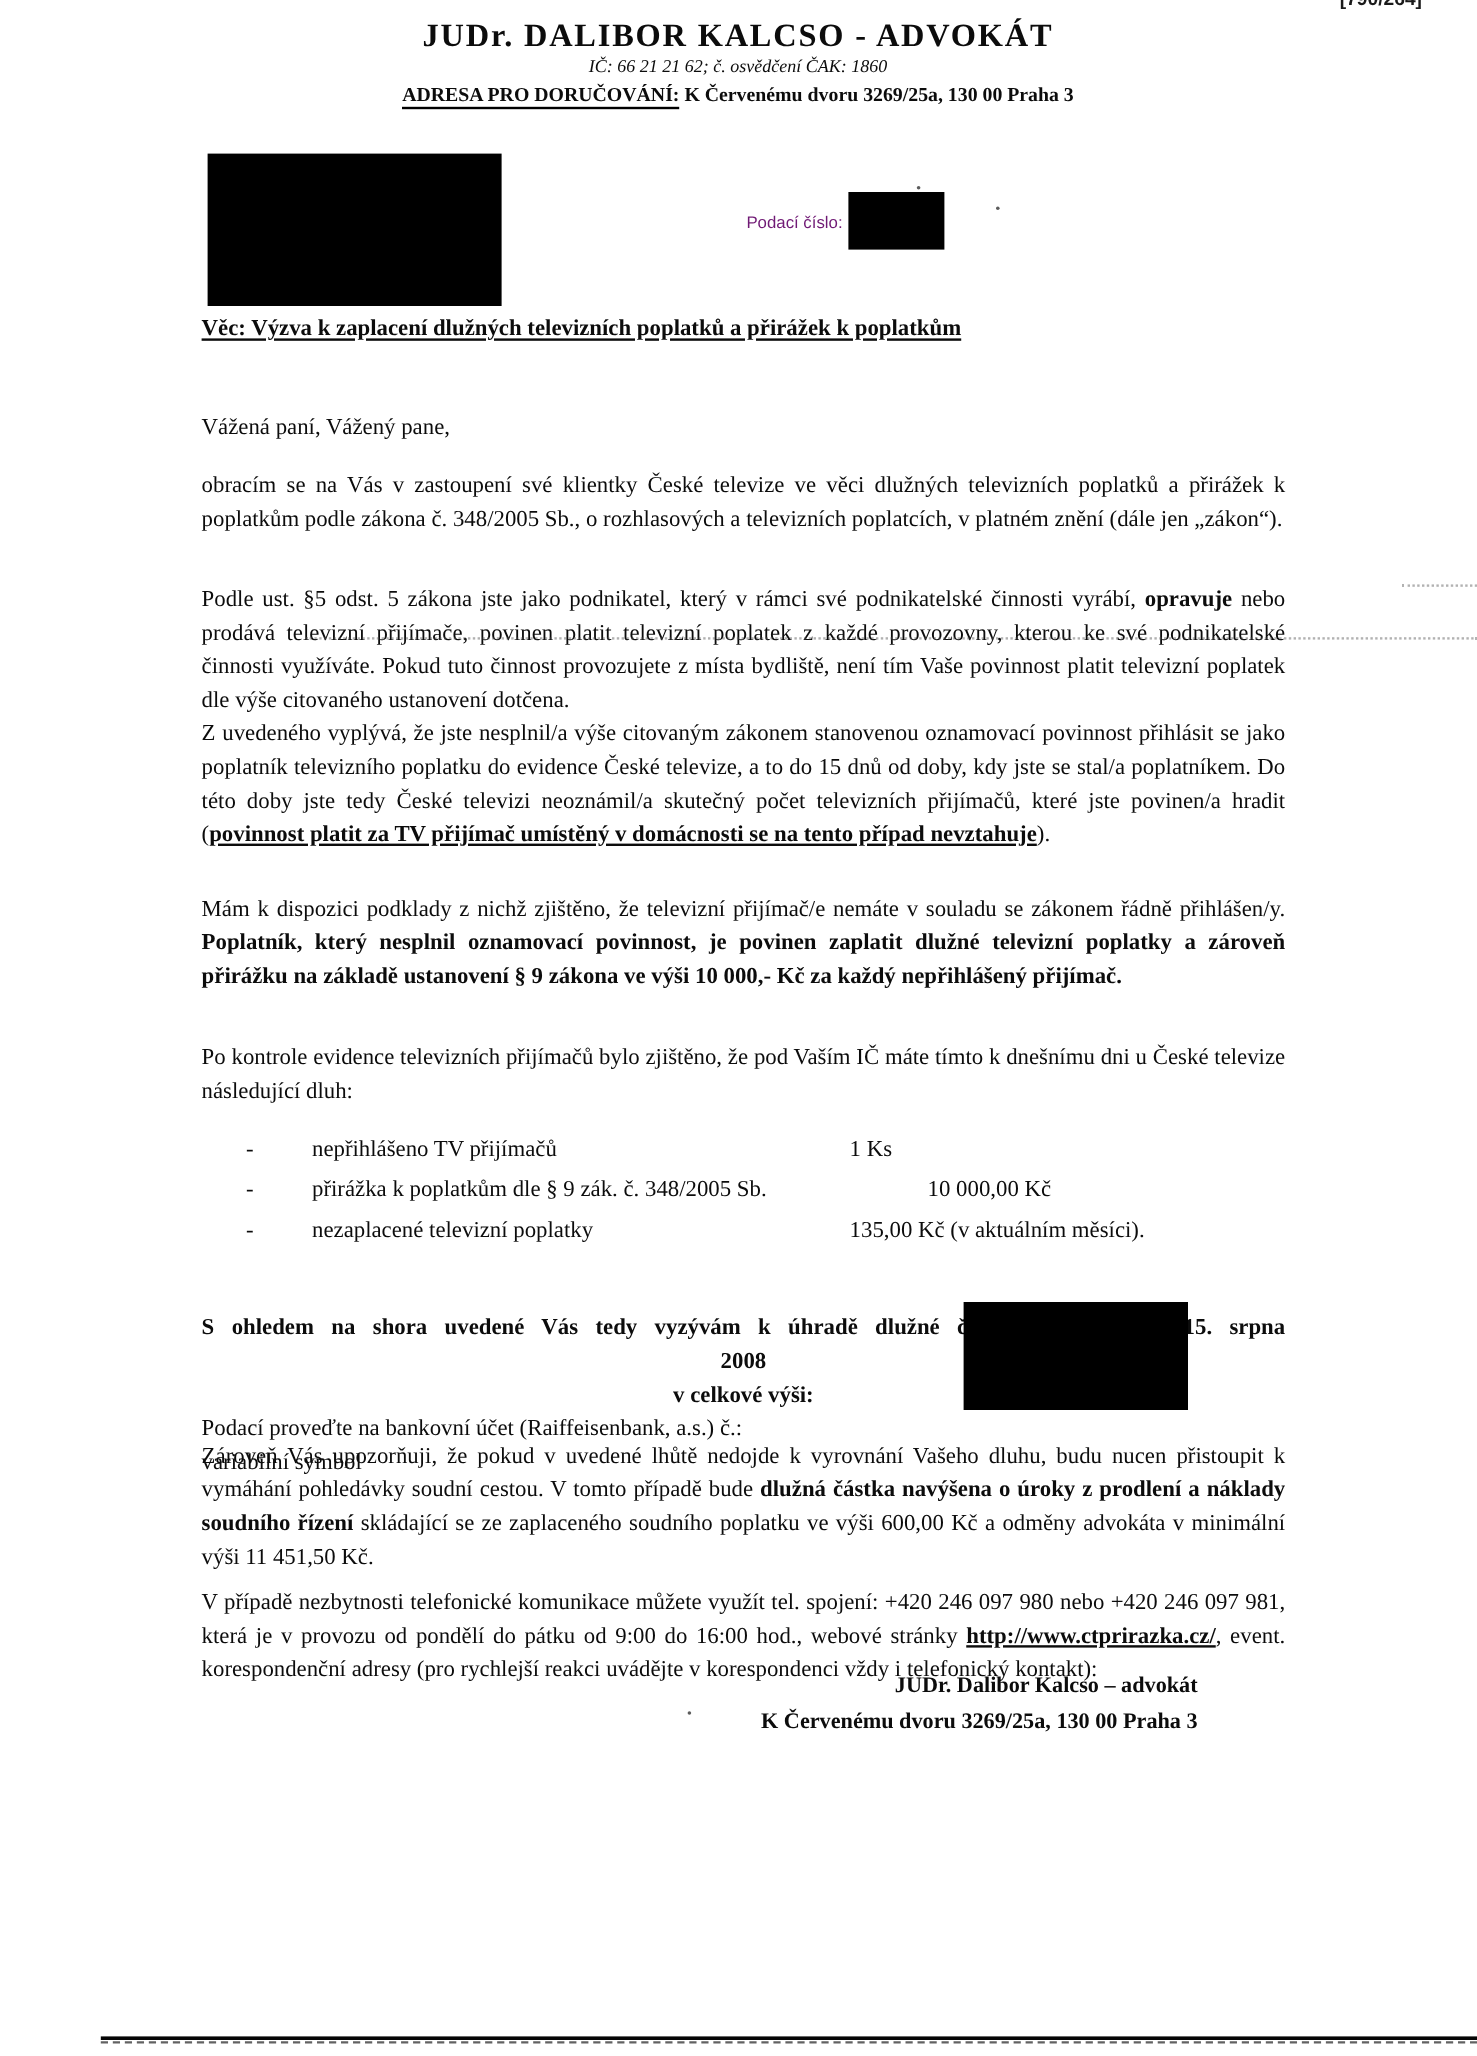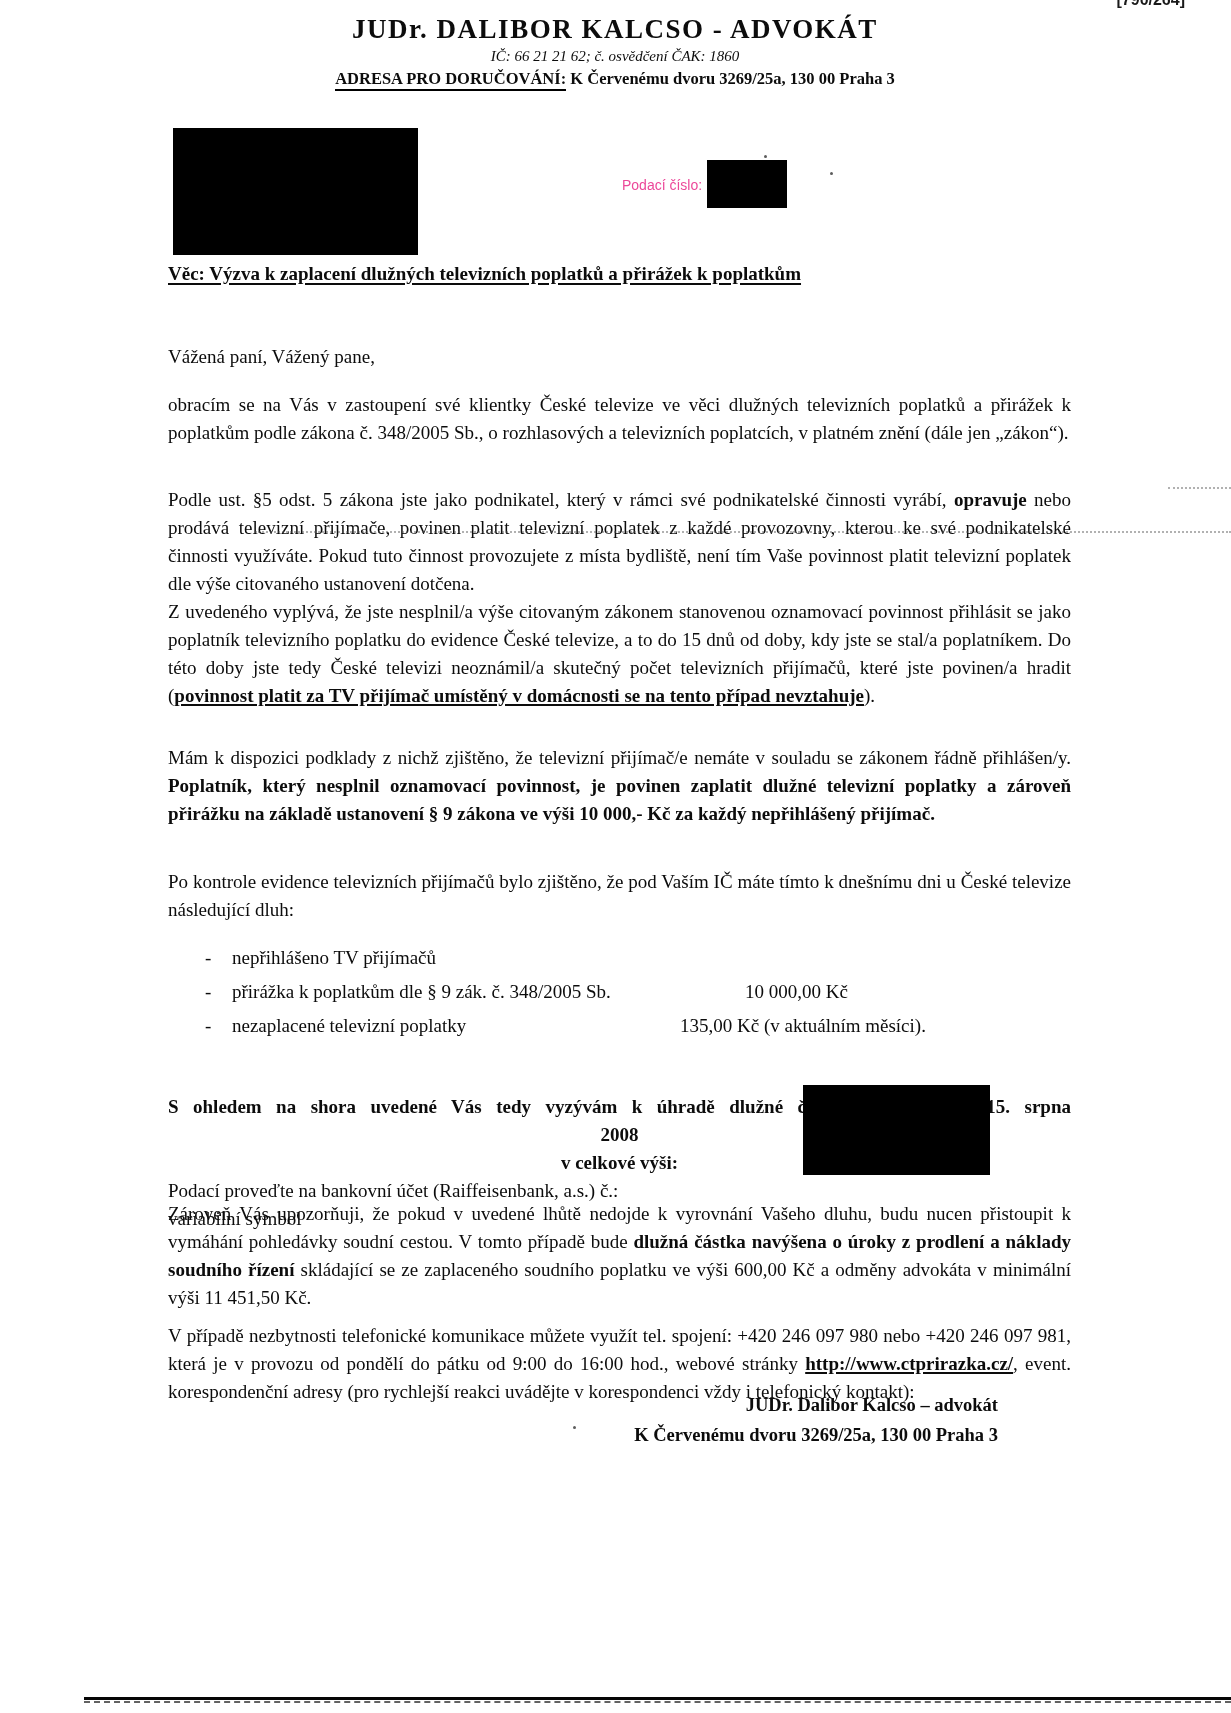--- a/index.html
+++ b/index.html
@@ -13,38 +13,38 @@
     font-family:"Liberation Sans", sans-serif; font-size:16px; font-weight:bold; color:#1a1a1a;
   }
   .letterhead { position:absolute; left:164px; top:14px; width:902px; text-align:center; }
   .lh-name { font-size:27px; font-weight:bold; letter-spacing:1.5px; white-space:nowrap; }
   .lh-id { font-size:15px; font-style:italic; margin-top:3px; }
   .lh-addr { font-size:16.5px; font-weight:bold; margin-top:4px; white-space:nowrap; }
   .lh-addr .u-label { border-bottom:2.5px solid #000; padding-bottom:1px; }
   .redact { position:absolute; background:#000; }
   .podaci-label {
     position:absolute; left:622px; top:177px;
-    font-family:"Liberation Sans", sans-serif; font-size:14px; color:#ec4899;
+    font-family:"Liberation Sans", sans-serif; font-size:14px; color:#701a75;
   }
   .subject {
     position:absolute; left:168px; top:263px; font-size:19px; font-weight:bold;
     text-decoration:underline; text-decoration-thickness:2px; text-underline-offset:3px;
     white-space:nowrap;
   }
   .body-text {
     position:absolute; left:168px; width:903px;
     font-size:19px; line-height:28px; text-align:justify; text-align-last:left;
   }
   .no-justify { text-align:left; }
   .b { font-weight:bold;text-align:center; }
   .bu { font-weight:bold; text-decoration:underline; text-decoration-thickness:2px; text-underline-offset:2px; }
   .debt-list { position:absolute; left:168px; top:941px; width:903px; font-size:19px; }
   .debt-row { display:flex; line-height:34px; }
   .debt-row .dash { margin-left:37px; width:27px; }
-  .debt-row .dlabel { width:448px; }
+  .debt-row .dlabel { width:448px;margin-left:28px; }
   .debt-row .dvalue { flex:1; }
   .debt-row.indent-value .dvalue { padding-left:65px; }
   .payment { position:absolute; left:168px; top:1045px; width:903px; font-size:19px; line-height:28px;margin-top:48px; }
   .payment .stretch { text-align:justify; text-align-last:justify; }
   .signature {
     position:absolute; left:168px; top:1390px; width:830px; text-align:right;
     font-size:18.5px; font-weight:bold; line-height:30px;
   }
   .artifact-dotted { position:absolute; border-top:2px dotted #555; opacity:.45; height:0; }
   .bottom-edge { position:absolute; left:84px; top:1697px; width:1147px; height:3px; background:#050505; }
@@ -80,20 +80,21 @@
   <div class="body-text" style="top:598px;"><span>Z uvedeného vyplývá, že jste nesplnil/a výše citovaným zákonem stanovenou oznamovací povinnost přihlásit se jako poplatník televizního poplatku do evidence České televize, a to do 15 dnů od doby, kdy jste se stal/a poplatníkem. Do této doby jste tedy České televizi neoznámil/a skutečný počet televizních přijímačů, které jste povinen/a hradit (</span><span class="bu">povinnost platit za TV přijímač umístěný v domácnosti se na tento případ nevztahuje</span><span>).</span></div>
 
   <div class="body-text" style="top:744px;"><span>Mám k dispozici podklady z nichž zjištěno, že televizní přijímač/e nemáte v souladu se zákonem řádně přihlášen/y. </span><span class="b">Poplatník, který nesplnil oznamovací povinnost, je povinen zaplatit dlužné televizní poplatky a zároveň přirážku na základě ustanovení § 9 zákona ve výši 10 000,- Kč za každý nepřihlášený přijímač.</span></div>
 
   <div class="body-text" style="top:868px;">Po kontrole evidence televizních přijímačů bylo zjištěno, že pod Vaším IČ máte tímto k dnešnímu dni u České televize následující dluh:</div>
 
   <div class="debt-list">
     <div class="debt-row">
       <span class="dash">-</span>
       <span class="dlabel">nepřihlášeno TV přijímačů</span>
+      <span class="dvalue">1 Ks</span>
     </div>
     <div class="debt-row indent-value">
       <span class="dash">-</span>
       <span class="dlabel">přirážka k poplatkům dle § 9 zák. č. 348/2005 Sb.</span>
       <span class="dvalue">10 000,00 Kč</span>
     </div>
     <div class="debt-row">
       <span class="dash">-</span>
       <span class="dlabel">nezaplacené televizní poplatky</span>
       <span class="dvalue">135,00 Kč (v aktuálním měsíci).</span>

